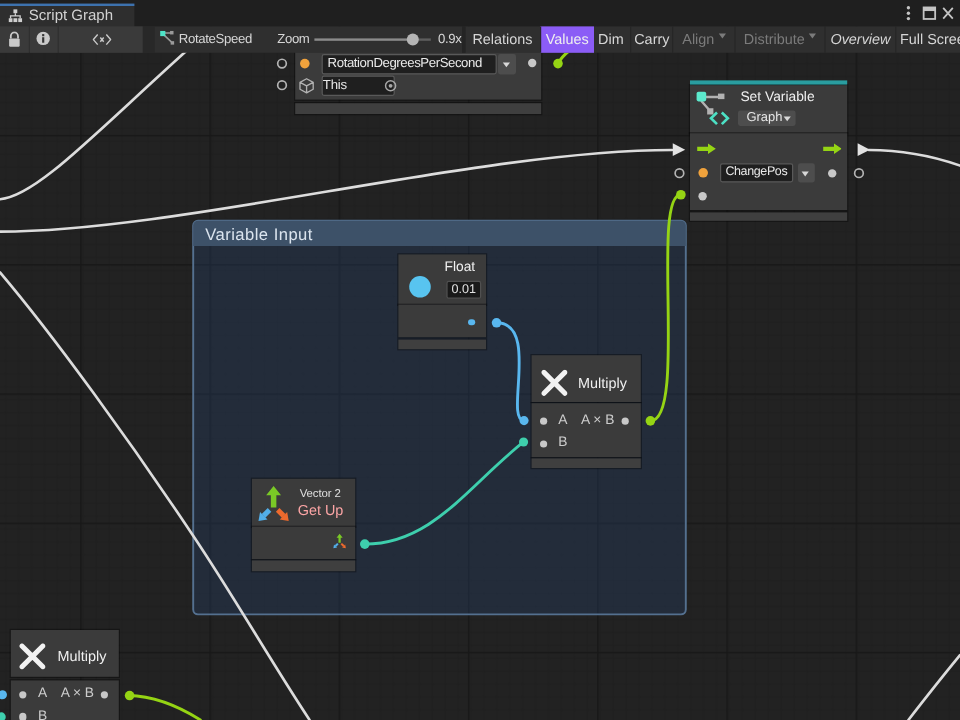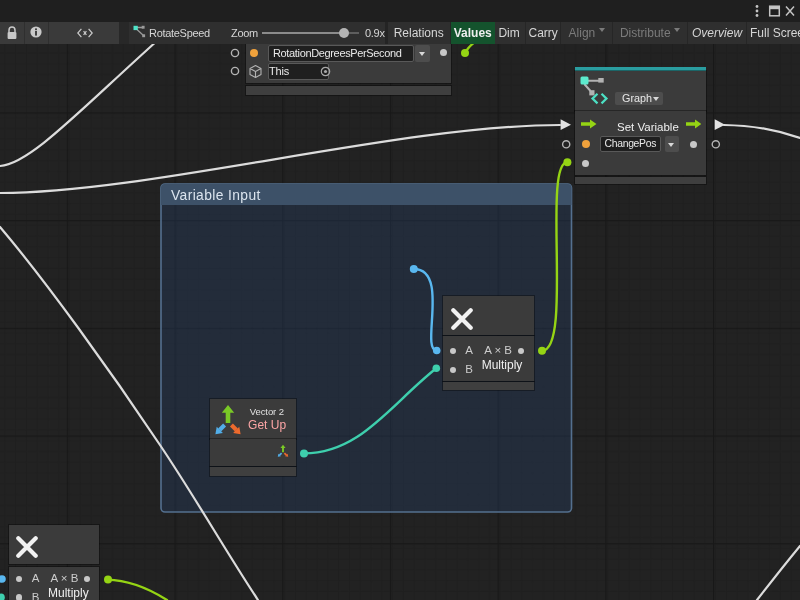--- a/index.html
+++ b/index.html
@@ -2,21 +2,21 @@
 <html><head>
 <meta charset="utf-8">
 <style>
   html,body{margin:0;padding:0;background:#111;}
   #stage{position:relative;width:800px;height:600px;overflow:hidden;background:#222222;
          font-family:"Liberation Sans",sans-serif;}
   #canvas-svg{position:absolute;left:0;top:0;z-index:1;}
   .node{position:absolute;z-index:2;}
   .nbody{position:absolute;left:0;background:#3b3b3b;box-shadow:0 0 0 1px rgba(0,0,0,0.35);}
   .nfoot{position:absolute;left:0;background:#3f3f3f;box-shadow:0 0 0 1px rgba(0,0,0,0.35);}
-  .ntitle{position:absolute;color:#f0f0f0;font-size:12px;white-space:nowrap;margin-top:46px;}
+  .ntitle{position:absolute;color:#f0f0f0;font-size:12px;white-space:nowrap;}
   .plabel{position:absolute;color:#cccccc;font-size:11.5px;white-space:nowrap;}
   .field{position:absolute;background:#1f1f1f;border:1px solid #595959;border-radius:2px;
          color:#e9e9e9;font-size:11px;letter-spacing:-0.15px;white-space:nowrap;overflow:hidden;}
   .drop{position:absolute;background:#4d4d4d;border-radius:2px;}
   .drop:after{content:"";position:absolute;left:50%;top:50%;margin:-1.5px 0 0 -3.5px;
          border:3.5px solid transparent;border-top:4px solid #d8d8d8;}
   .dropw:after{left:auto;right:4px;margin:-1.5px 0 0 0;}
   .dot{position:absolute;border-radius:50%;}
   #topbars{position:absolute;left:0;top:0;width:800px;height:44px;z-index:5;}
   #tabbar{position:absolute;left:0;top:0;width:800px;height:22px;background:#1f1f1f;}
@@ -121,20 +121,30 @@
     <path d="M1 3.2 H10 V0.6 L16.5 5 L10 9.4 V6.8 H1 Z" fill="#95d414"></path>
     <path d="M106 3.2 H115 V0.6 L121.5 5 L115 9.4 V6.8 H106 Z" fill="#95d414"></path>
   </svg>
   <div class="dot" style="left:6.8px;top:73.8px;width:8px;height:8px;background:#f0a23c;"></div>
   <div class="field" style="left:25px;top:69.8px;width:55px;height:14px;line-height:14px;padding-left:3.5px;font-size:10.4px;letter-spacing:-0.3px;">ChangePos</div>
   <div class="drop" style="left:89.5px;top:69.8px;width:14.2px;height:16px;"></div>
   <div class="dot" style="left:114.8px;top:74.3px;width:7px;height:7px;background:#c8c8c8;"></div>
   <div class="dot" style="left:7.3px;top:93.4px;width:7px;height:7px;background:#c8c8c8;"></div>
 </div>
 
+<div class="node" style="left:332px;top:211.7px;width:73px;height:80px;">
+  <div class="nbody" style="top:0;width:73px;height:42.3px;"></div>
+  <div class="nbody" style="top:42.8px;width:73px;height:26.5px;"></div>
+  <div class="nfoot" style="top:71px;width:73px;height:8.7px;"></div>
+  <div class="dot" style="left:8.5px;top:18.3px;width:18px;height:18px;background:#58c4f0;"></div>
+  <div class="ntitle" style="left:26px;top:5px;width:38px;text-align:right;font-size:11.5px;">Float</div>
+  <div style="position:absolute;left:39.8px;top:22.3px;width:27.4px;height:13.5px;background:#191919;
+       border:1px solid #505050;border-radius:2px;color:#e0e0e0;font-size:10.5px;line-height:13.5px;text-align:center;">0.01</div>
+  <div class="dot" style="left:58.3px;top:54.1px;width:5.4px;height:5.4px;background:#59b7ef;"></div>
+</div>
 
 <div class="node" style="left:442.7px;top:295.5px;width:91px;height:95px;">
   <div class="nbody" style="top:0;width:91px;height:39.8px;"></div>
   <div class="nbody" style="top:40.8px;width:91px;height:44.5px;"></div>
   <div class="nfoot" style="top:86.8px;width:91px;height:8.2px;"></div>
   <svg style="position:absolute;left:8px;top:12px;" width="22" height="22" viewBox="0 0 22 22">
     <path d="M2.3 2.3 L19.7 19.7 M19.7 2.3 L2.3 19.7" stroke="#f2f2f2" stroke-width="4.2" stroke-linecap="round"></path>
   </svg>
   <div class="ntitle" style="left:39px;top:16px;">Multiply</div>
   <div class="dot" style="left:6.9px;top:52px;width:6.4px;height:6.4px;background:#c8c8c8;"></div>
@@ -177,20 +187,30 @@
   <div class="dot" style="left:6.4px;top:51.2px;width:6.4px;height:6.4px;background:#c8c8c8;"></div>
   <div class="plabel" style="left:22.3px;top:47.7px;">A</div>
   <div class="plabel" style="left:41.2px;top:47.7px;">A × B</div>
   <div class="dot" style="left:74.4px;top:51.2px;width:6.4px;height:6.4px;background:#c8c8c8;"></div>
   <div class="dot" style="left:6.4px;top:69.6px;width:6.4px;height:6.4px;background:#c8c8c8;"></div>
   <div class="plabel" style="left:22.3px;top:66.1px;">B</div>
 </div>
 
 <div id="topbars">
   <div id="tabbar">
+    <div id="tab">
+      <svg style="position:absolute;left:7px;top:2.2px;" width="12" height="14" viewBox="0 0 12 14">
+        <rect x="4.2" y="0.8" width="3.2" height="3.2" fill="#cfcfcf"></rect>
+        <rect x="0.2" y="8.2" width="3.2" height="3.2" fill="#cfcfcf"></rect>
+        <rect x="4.2" y="8.2" width="3.2" height="3.2" fill="#cfcfcf"></rect>
+        <rect x="8.2" y="8.2" width="3.2" height="3.2" fill="#cfcfcf"></rect>
+        <path d="M5.8 4 V6.3 M1.8 8.2 V6.3 H9.8 V8.2" fill="none" stroke="#cfcfcf" stroke-width="1.1"></path>
+      </svg>
+      <span>Script Graph</span>
+    </div>
     <svg style="position:absolute;left:750px;top:0;" width="50" height="22" viewBox="0 0 50 22">
       <circle cx="7" cy="6.5" r="1.4" fill="#c4c4c4"></circle>
       <circle cx="7" cy="11" r="1.4" fill="#c4c4c4"></circle>
       <circle cx="7" cy="15.5" r="1.4" fill="#c4c4c4"></circle>
       <rect x="19.7" y="6.2" width="9.6" height="9.6" fill="none" stroke="#c4c4c4" stroke-width="1.5"></rect>
       <rect x="19.7" y="6.2" width="9.6" height="3" fill="#c4c4c4"></rect>
       <path d="M36 6.5 L44 15.5 M44 6.5 L36 15.5" stroke="#c4c4c4" stroke-width="1.5"></path>
     </svg>
   </div>
   <div id="toolbar">
@@ -218,21 +238,21 @@
       <rect x="0.5" y="0.8" width="4.3" height="4.3" fill="#4fe3c8"></rect>
     </svg>
     <div class="ttext" style="left:149px;">RotateSpeed</div>
     <div class="ttext" style="left:231px;">Zoom</div>
     <div style="position:absolute;left:262px;top:10.3px;width:82px;height:1.6px;background:#8b8b8b;"></div>
     <div style="position:absolute;left:344px;top:10.3px;width:15px;height:1.6px;background:#5e5e5e;"></div>
     <div style="position:absolute;left:338.8px;top:5.8px;width:10.4px;height:10.4px;border-radius:50%;background:#b4b4b4;"></div>
     <div class="ttext" style="left:365px;">0.9x</div>
     <div style="position:absolute;left:385.3px;top:0;width:2.6px;height:22px;background:#242424;"></div>
     <div class="tbtn" style="left:388px;width:61.4px;border:none;">Relations</div>
-    <div class="tbtn" style="left:450px;width:43.5px;background:#14532d;color:#efefef;font-weight:bold;">Values</div>
+    <div class="tbtn" style="left:450px;width:43.5px;background:#8b5cf6;color:#efefef;">Values</div>
     <div class="tbtn" style="left:494.2px;width:29.8px;border:none;">Dim</div>
     <div class="tbtn" style="left:525px;width:34.4px;">Carry</div>
     <div class="tbtn gray" style="left:560.2px;width:50.8px;">Align <i style="display:inline-block;vertical-align:2px;border:3.3px solid transparent;border-top:4.3px solid #7b7b7b;"></i></div>
     <div class="tbtn gray" style="left:611.8px;width:74.2px;">Distribute <i style="display:inline-block;vertical-align:2px;border:3.3px solid transparent;border-top:4.3px solid #7b7b7b;"></i></div>
     <div class="tbtn" style="left:686.8px;width:58.5px;font-style:italic;">Overview</div>
     <div class="tbtn" style="left:746px;width:54px;text-align:left;padding-left:3px;">Full Scree</div>
   </div>
 </div>
 </div>
 

